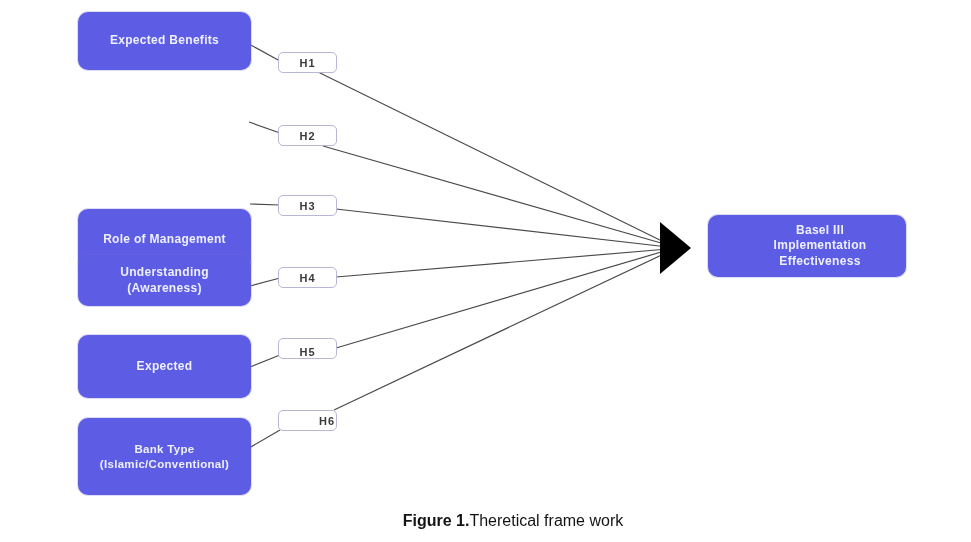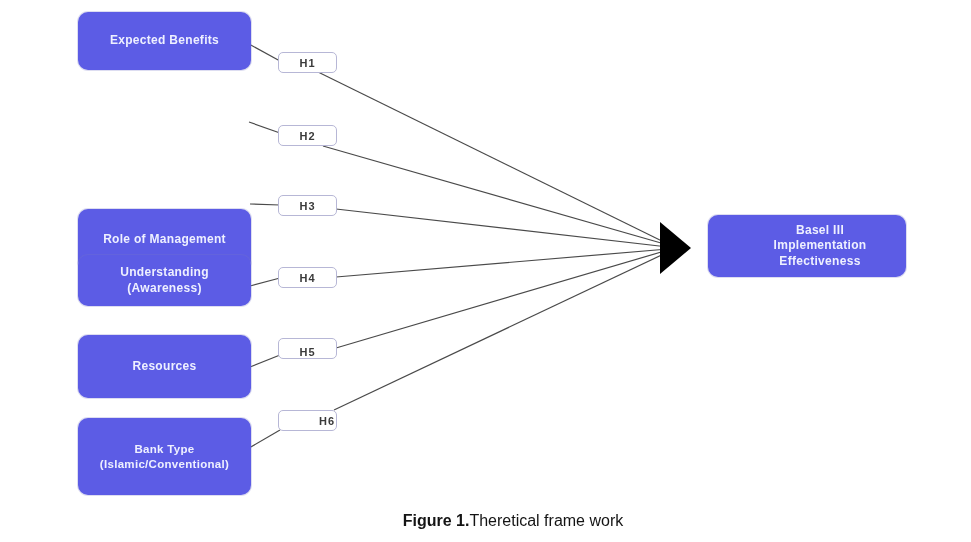--- a/index.html
+++ b/index.html
@@ -116,21 +116,21 @@
     <span>Expected Benefits</span>
   </div>
   <div class="factor-box f3">
     <span>Role of Management</span>
   </div>
   <div class="factor-box f4">
     <span>Understanding
 (Awareness)</span>
   </div>
   <div class="factor-box f5">
-    <span>Resources</span>
+    <span>Expected</span>
   </div>
   <div class="factor-box f6">
     <span>Bank Type
 (Islamic/Conventional)</span>
   </div>
 
   <div class="hyp-box h1">
     <span>H1</span>
   </div>
   <div class="hyp-box h2">

